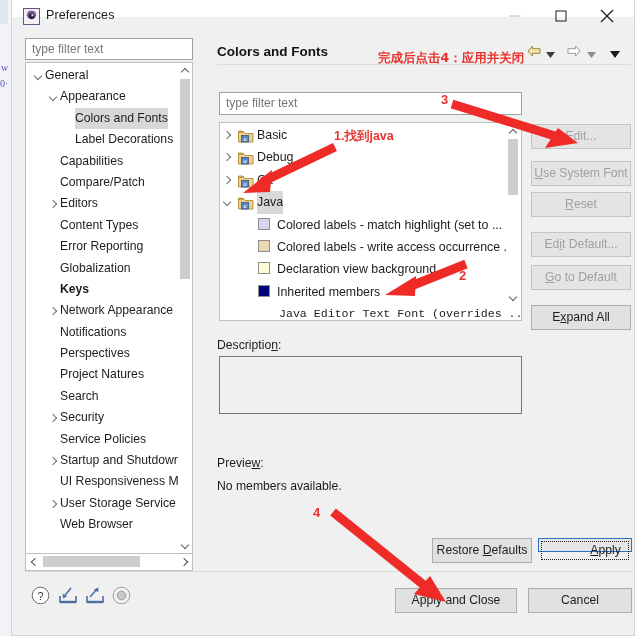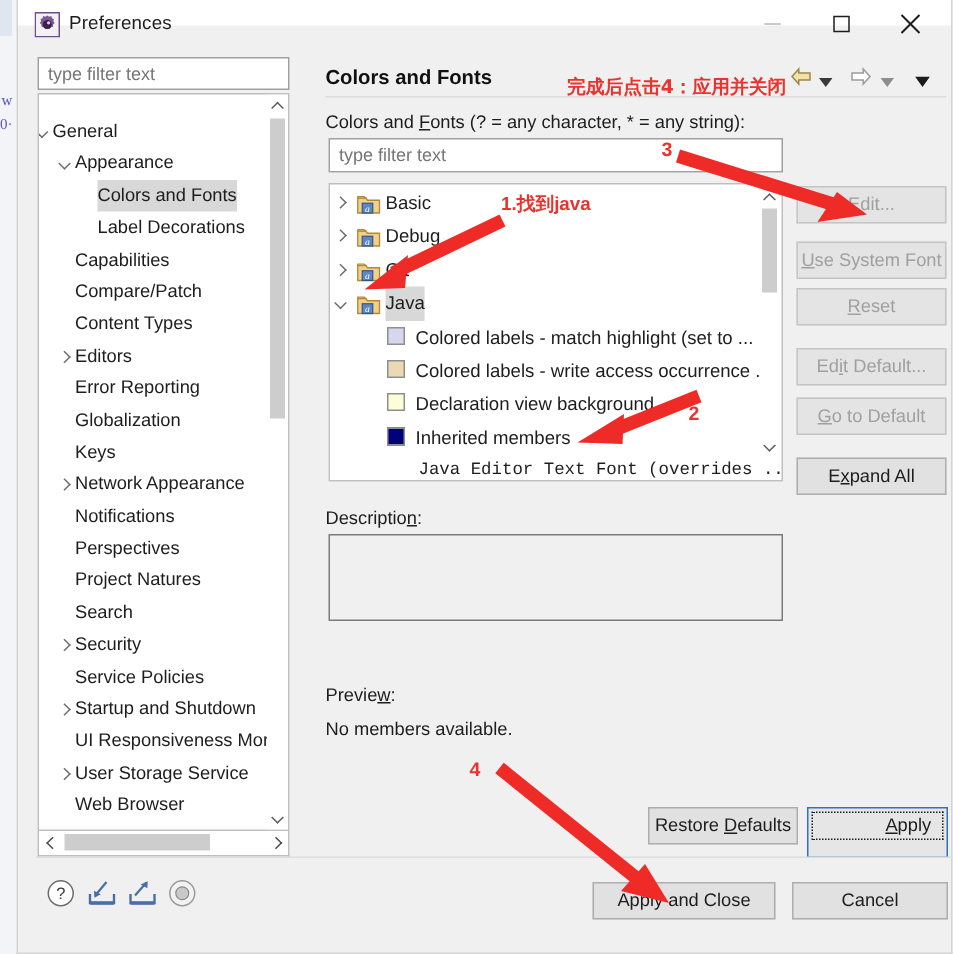--- a/index.html
+++ b/index.html
@@ -36,21 +36,21 @@
   .navbar{position:absolute;left:514px;top:42px;width:104px;height:20px;}
   .navbar .ni{position:absolute;top:2px;}
 
   
   .filter-left{position:absolute;left:13px;top:38px;width:168px;height:22px;
     background:#fff;border:1px solid #a0a0a0;box-sizing:border-box;}
   .filter-left span{position:absolute;left:6px;top:3px;color:#767676;font-size:12px;}
 
   .tree-left{position:absolute;left:13px;top:62px;width:168px;height:492px;
     background:#ffffff;border:1px solid #bfbfbf;box-sizing:border-box;overflow:hidden;}
-  .tl-inner{position:absolute;left:1px;top:2px;width:154px;margin-top:12px;}
+  .tl-inner{position:absolute;left:11px;top:2px;width:154px;}
   .trow{position:relative;height:21.4px;line-height:21.4px;white-space:nowrap;font-size:12.2px;color:#1d1d1d;}
   .trow .tw{position:absolute;left:0;top:0;width:12px;height:21.4px;}
   .trow .tlabel{position:absolute;top:0;}
   .trow.sel .tlabel{background:#d8d8d8;}
   .chev{position:absolute;left:3px;top:8px;width:5px;height:5px;border-right:1.4px solid #6d6d6d;border-bottom:1.4px solid #6d6d6d;}
   .chev.down{transform:rotate(45deg);}
   .chev.right{transform:rotate(-45deg);}
 
   
   .vsb{position:absolute;right:0;top:0;width:14px;height:100%;background:#ffffff;}
@@ -205,36 +205,36 @@
           <div class="trow">
             <span class="tlabel" style="left: 38px;">Label Decorations</span>
           </div>
           <div class="trow">
             <span class="tlabel" style="left: 23px;">Capabilities</span>
           </div>
           <div class="trow">
             <span class="tlabel" style="left: 23px;">Compare/Patch</span>
           </div>
           <div class="trow">
-            <span class="tlabel" style="left: 23px;">Content Types</span>
-          </div>
-          <div class="trow">
             <span class="tw" style="left: 10px;">
               <span class="chev right"></span>
             </span>
             <span class="tlabel" style="left: 23px;">Editors</span>
           </div>
           <div class="trow">
+            <span class="tlabel" style="left: 23px;">Content Types</span>
+          </div>
+          <div class="trow">
             <span class="tlabel" style="left: 23px;">Error Reporting</span>
           </div>
           <div class="trow">
             <span class="tlabel" style="left: 23px;">Globalization</span>
           </div>
           <div class="trow">
-            <span class="tlabel" style="left: 23px;">Keys</span>
+            <span class="tlabel" style="left: 23px; font-weight: bold;">Keys</span>
           </div>
           <div class="trow">
             <span class="tw" style="left: 10px;">
               <span class="chev right"></span>
             </span>
             <span class="tlabel" style="left: 23px;">Network Appearance</span>
           </div>
           <div class="trow">
             <span class="tlabel" style="left: 23px;">Notifications</span>
           </div>
@@ -322,23 +322,20 @@
       <span class="bot-ic" style="left:87px;">
         <svg width="19" height="19" viewBox="0 0 19 19">
           <circle cx="9.5" cy="9.5" r="8.3" fill="#f2f2f2" stroke="#9a9a9a"></circle>
           <circle cx="9.5" cy="9.5" r="4.3" fill="#c9c9c9" stroke="#8b8b8b" stroke-width="0.8"></circle>
         </svg>
       </span>
     </div>
 
     <div class="pane-title">Colors and Fonts</div>
     <div class="pane-rule"></div>
-    <div class="pane-sub">
-      <span>Colors and </span><span class="u">F</span><span>onts (? = any character, * = any string):</span>
-    </div>
 
     <div class="filter-main">
       <span>type filter text</span>
     </div>
 
     <div class="tree-main">
       <div class="tm-inner" id="main-rows">
           <div class="mrow">
             <span class="mw" style="left: 2px;">
               <span class="chev right" style="left: 2px;"></span>
@@ -457,21 +454,21 @@
     </div>
 
     <div class="lbl" style="left:205px;top:456px;">
       <span>Previe</span><span class="u">w</span><span>:</span>
     </div>
     <div class="lbl" style="left:205px;top:479px;">No members available.</div>
 
     <div class="btn" style="left:420px;top:538px;width:100px;height:25px;line-height:23px;">
       <span class="bl"><span>Restore </span><span class="u">D</span><span>efaults</span></span>
     </div>
-    <div class="btn" style="left:526px;top:538px;width:94px;height:34px;line-height:23px;border:1px solid #2a72c4;background:#e6e6e6;padding-left:41px;">
+    <div class="btn" style="left:526px;top:538px;width:94px;height:14px;line-height:23px;border:1px solid #2a72c4;background:#e6e6e6;padding-left:41px;">
       <span class="bl"><span class="u">A</span><span>pply</span></span>
     </div>
     <div class="focus-ring" style="left:529px;top:541px;width:88px;height:19px;"></div>
 
     <div class="foot-rule"></div>
 
     <div class="btn" style="left:383px;top:588px;width:122px;height:25px;line-height:23px;">Apply and Close</div>
     <div class="btn" style="left:516px;top:588px;width:104px;height:25px;line-height:23px;">Cancel</div>
 
   </div>

